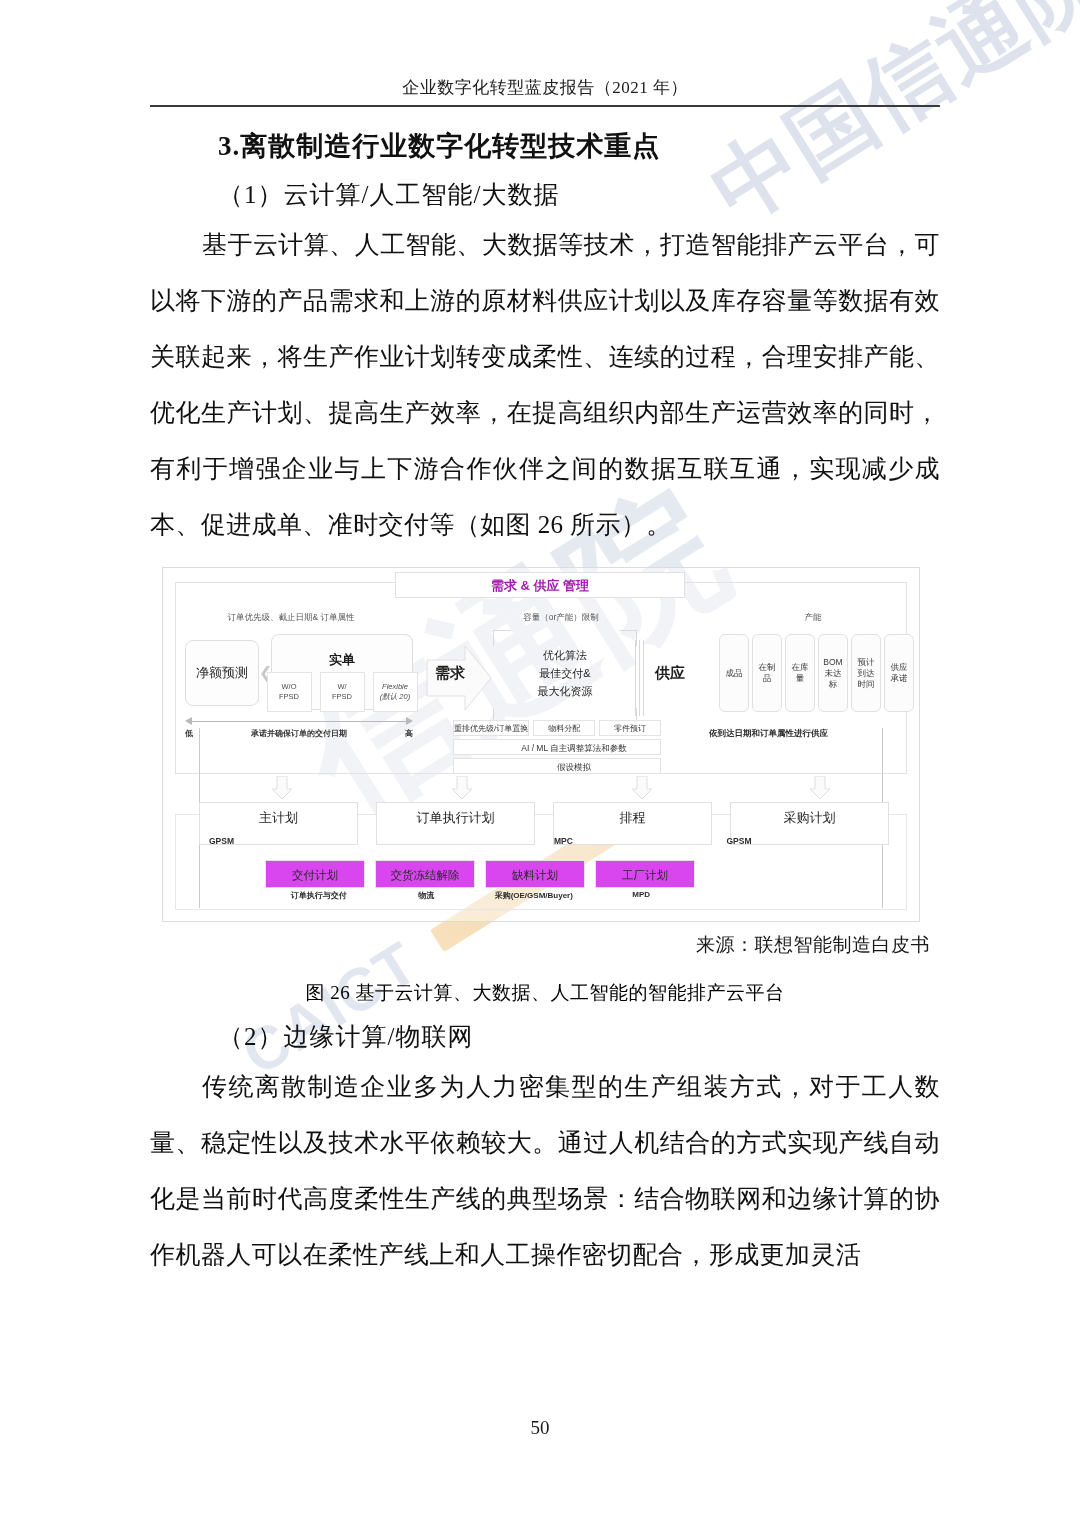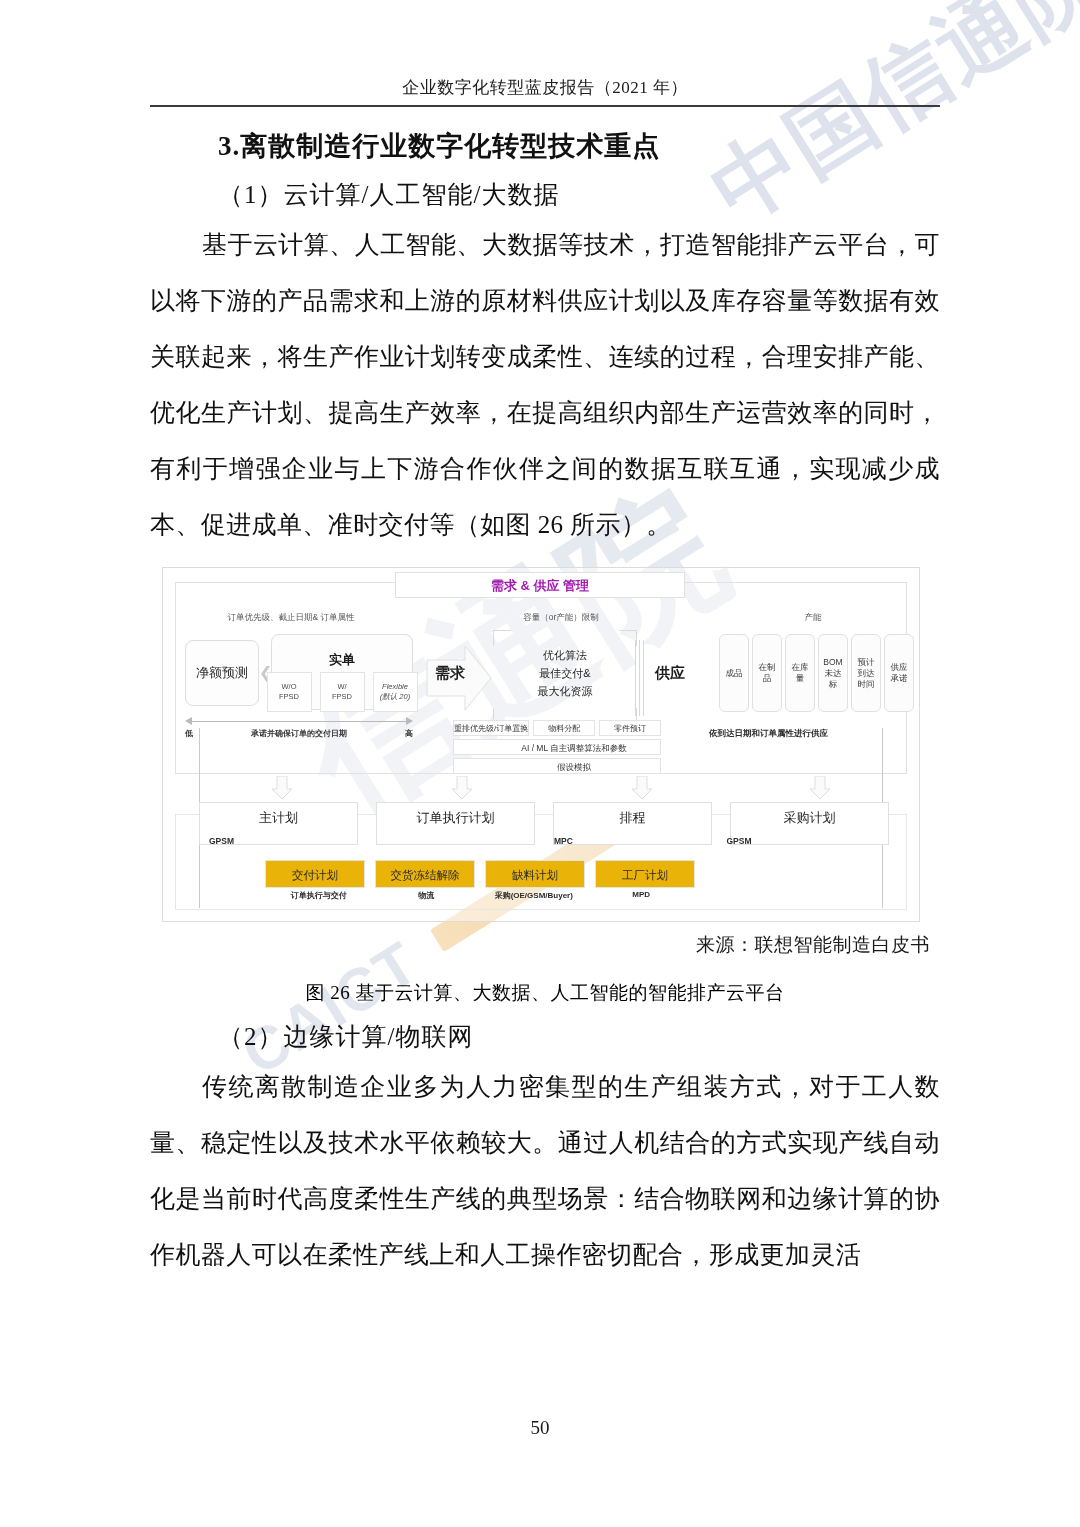--- a/index.html
+++ b/index.html
@@ -382,21 +382,21 @@
   .sub-row {
     position: absolute;
     top: 292px; left: 102px;
     width: 430px;
     display: flex; gap: 10px;
   }
   .sub-box {
     flex: 1;
     height: 28px; line-height: 28px;
     border: 1px solid #e4e4e4;
-    background: #eab308;
+    background: #d946ef;
     text-align: center;
     font-size: 11.5px;
     color: #2a2a2a;
     box-sizing: border-box;
   }
 
   .sub-tags {
     position: absolute;
     top: 322px; left: 102px;
     width: 430px;

